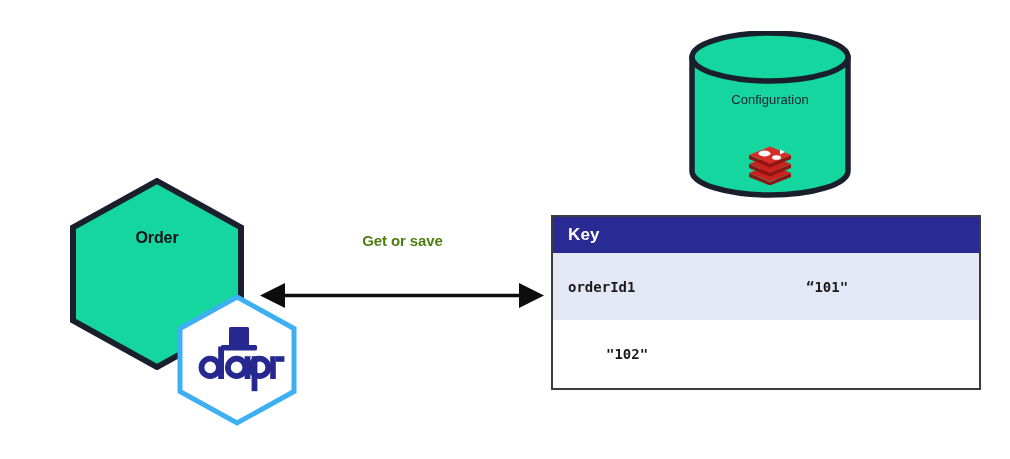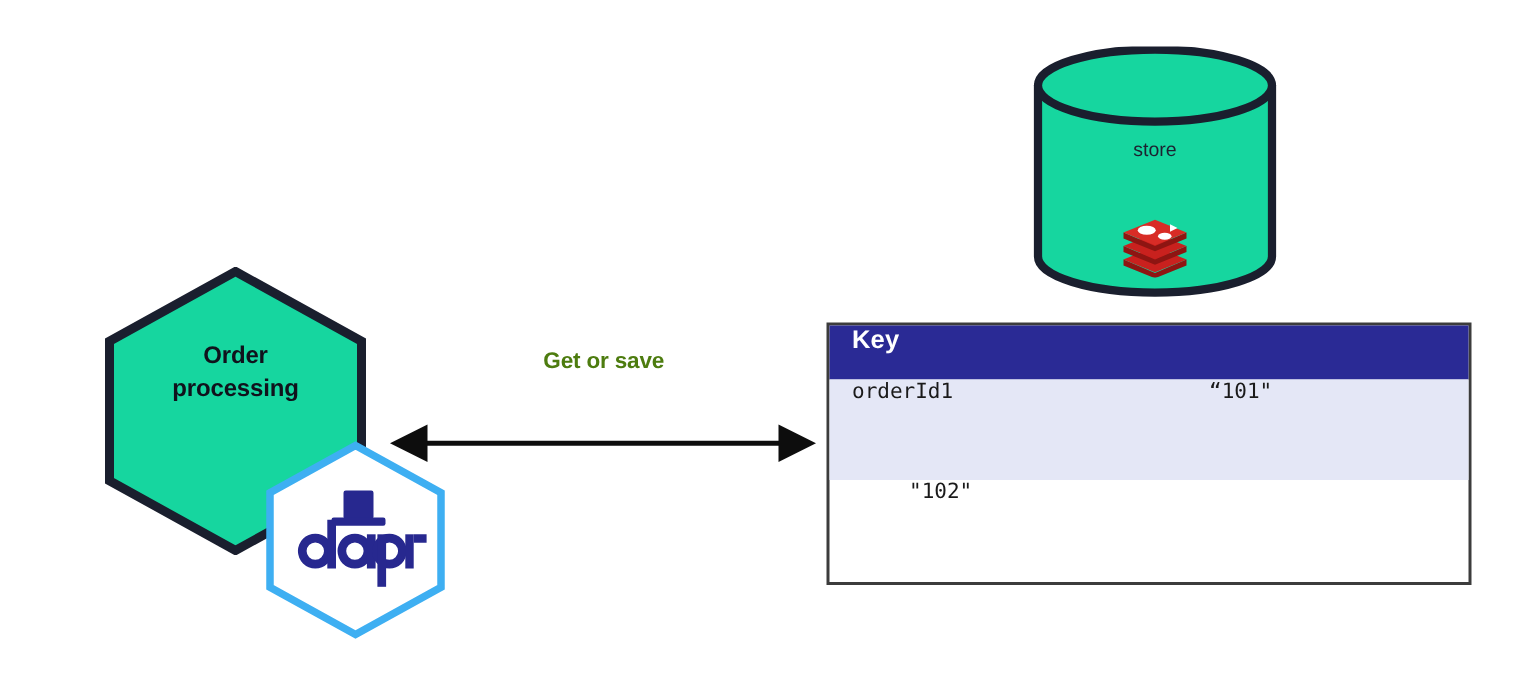--- a/index.html
+++ b/index.html
@@ -110,32 +110,33 @@
     width: 430px;
     height: 175px;
     border: 2px solid #3c3c3c;
     box-sizing: border-box;
     background: #ffffff;
   }
   .kv-head {
     display: flex;
     height: 36px;
     background: #2a2a95;
-    align-items: flex-start;
+    align-items: center;
   }
   .kv-head .cell {
     color: #ffffff;
     font-size: 17px;
     font-weight: bold;
     letter-spacing: 0.1px;
   }
   .kv-row {
     display: flex;
-    align-items: flex-start;
+    align-items: center;
     height: 67px;
+    font-weight: bold;
   }
   .kv-row.alt { background: #e4e7f6; }
   .kv-row .cell {
     font-family: "DejaVu Sans Mono", "Liberation Mono", monospace;
     font-size: 14px;
     color: #1a1a1a;
   }
   .col-key   { width: 200px; padding-left: 15px; box-sizing: border-box; }
   .col-value { width: 226px; padding-left: 53px; box-sizing: border-box; }
 </style>
@@ -144,21 +145,20 @@
 
 <div id="canvas">
 
   <div class="hex-service">
     <svg width="174" height="192" viewBox="0 0 174 192" xmlns="http://www.w3.org/2000/svg">
       <polygon points="87,3 171,49.5 171,142.5 87,189 3,142.5 3,49.5" fill="#16d69f" stroke="#1a1f2e" stroke-width="6" stroke-linejoin="miter"></polygon>
     </svg>
   </div>
   <div class="hex-service-label">
     <div>Order</div>
-    <div>processing</div>
   </div>
 
   <div class="hex-dapr">
     <svg width="120" height="132" viewBox="0 0 120 132" xmlns="http://www.w3.org/2000/svg">
       <polygon points="60,3 117,34.5 117,97.5 60,129 3,97.5 3,34.5" fill="#ffffff" stroke="#3eaff2" stroke-width="5" stroke-linejoin="miter"></polygon>
 
       <g fill="#27288f">
         <rect x="52" y="33" width="20" height="19" rx="1.5"></rect>
         <rect x="44" y="51" width="36" height="5.5" rx="1.5"></rect>
       </g>
@@ -194,21 +194,21 @@
     </svg>
   </div>
 
   <div class="cylinder">
     <svg width="164" height="168" viewBox="0 0 164 168" xmlns="http://www.w3.org/2000/svg">
       <path d="M4,26 L4,140 a78,24 0 0 0 156,0 L160,26 z" fill="#16d69f" stroke="#1a1f2e" stroke-width="5.5" stroke-linejoin="round"></path>
       <ellipse cx="82" cy="26" rx="78" ry="24" fill="#16d69f" stroke="#1a1f2e" stroke-width="5.5"></ellipse>
     </svg>
   </div>
   <div class="cylinder-label">
-    <div>store</div>
+    <div>Configuration</div>
   </div>
   <div class="redis-icon">
     <svg width="46" height="42" viewBox="0 0 46 42" xmlns="http://www.w3.org/2000/svg">
 
       <path d="M2,30 L23,39 L44,30 L44,34 L23,42.5 L2,34 z" fill="#8e1512"></path>
       <path d="M2,30 L23,21.5 L44,30 L23,38.5 z" fill="#c9211e"></path>
 
       <path d="M2,21 L23,30 L44,21 L44,25 L23,33.5 L2,25 z" fill="#8e1512"></path>
       <path d="M2,21 L23,12.5 L44,21 L23,29.5 z" fill="#c9211e"></path>
 

